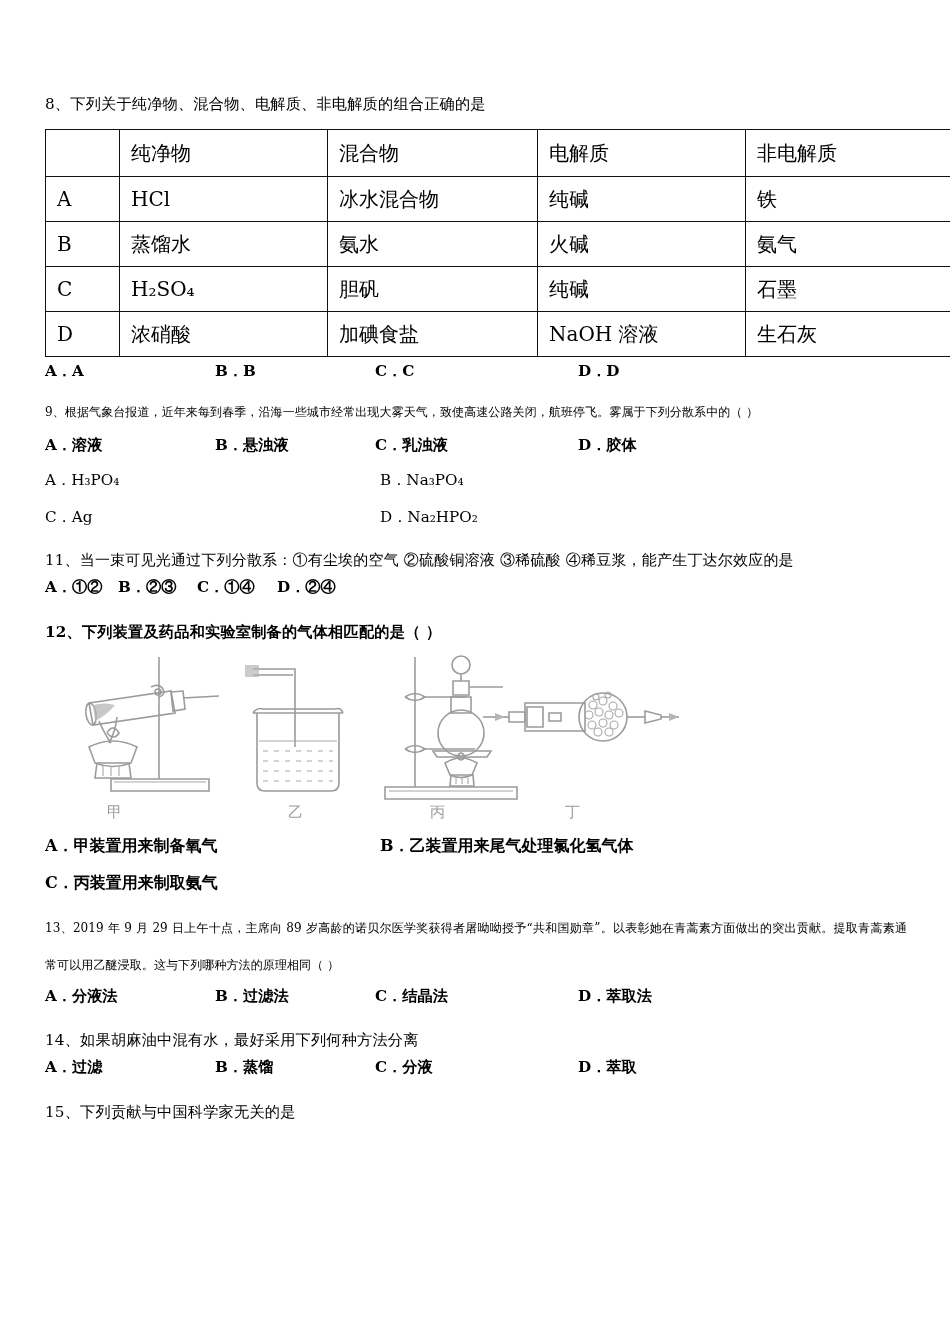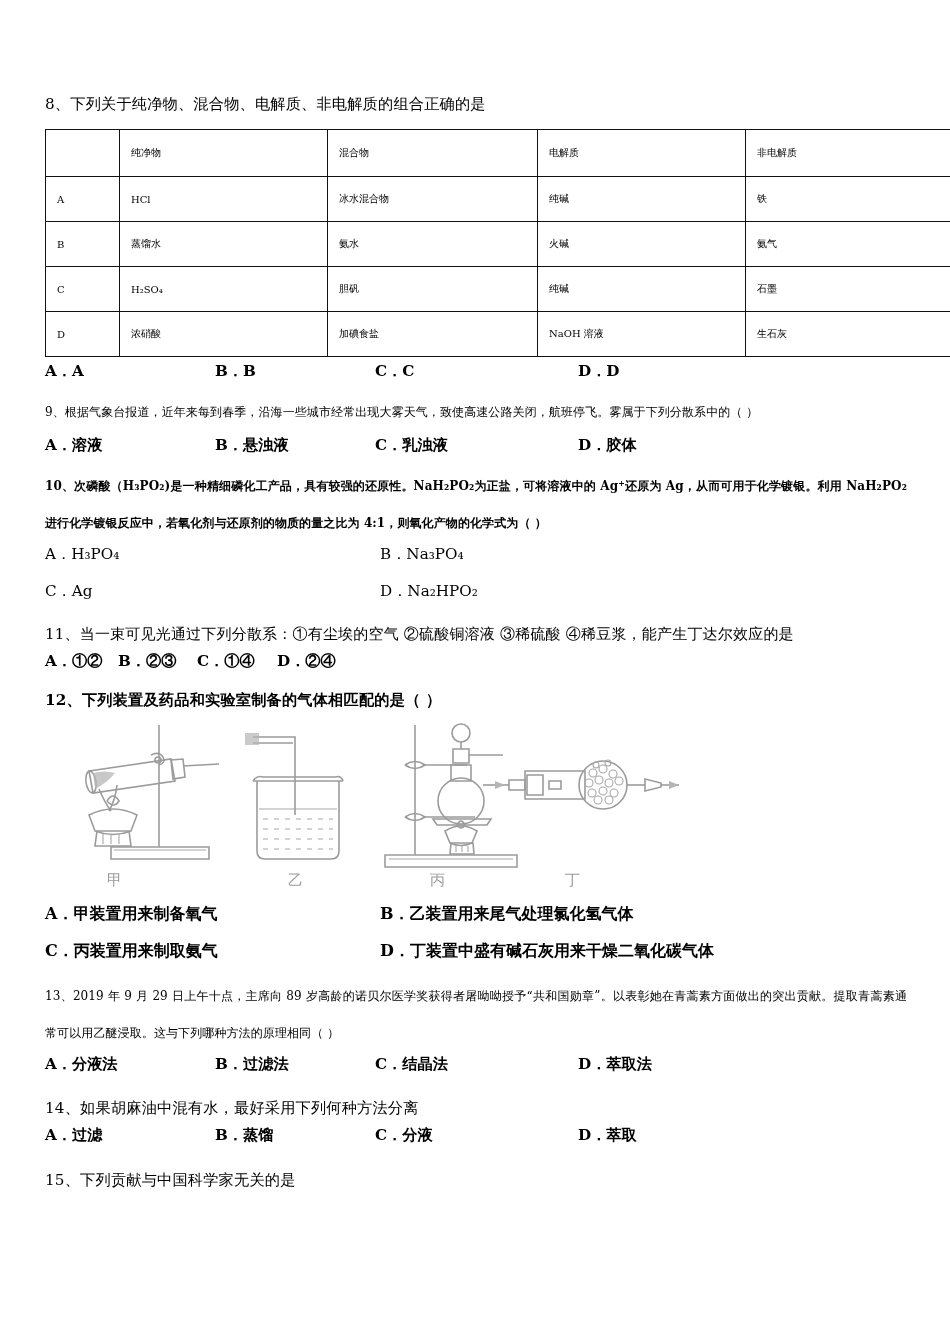--- a/index.html
+++ b/index.html
@@ -101,21 +101,21 @@
     border-collapse: collapse;
     width: 856px;
     margin-top: 8px;
     margin-bottom: 4px;
     table-layout: fixed;
   }
   table.grid td {
     border: 1px solid #111;
     height: 44px;
     padding: 0 0 0 11px;
-    font-size: 10px;
+    font-size: 20px;
     vertical-align: middle;
     font-family: "DejaVu Serif", "Liberation Serif", serif;
   }
   table.grid td.c0 { width: 62px; }
   table.grid td.c1 { width: 196px; }
   table.grid td.c2 { width: 198px; }
   table.grid td.c3 { width: 196px; }
   table.grid td.c4 { width: 204px; }
   table.grid tr.head td { height: 46px; }
 
@@ -195,39 +195,38 @@
     </div>
 
     <div class="qpara">9、根据气象台报道，近年来每到春季，沿海一些城市经常出现大雾天气，致使高速公路关闭，航班停飞。雾属于下列分散系中的（   ）</div>
     <div class="opts" style="margin-top:4px">
       <span class="o">A．溶液</span>
       <span class="o">B．悬浊液</span>
       <span class="o">C．乳浊液</span>
       <span class="o">D．胶体</span>
     </div>
 
-    <div class="qpara bold"><span>10、次磷酸（H₃PO₂)是一种精细磷化工产品，具有较强的还原性。NaH₂PO₂为正盐，可将溶液中的 Ag</span><sup>+</sup><span>还原为 Ag，从而可用于化学镀银。利用 NaH₂PO₂进行化学镀银反应中，若氧化剂与还原剂的物质的量之比为 4:1，则氧化产物的化学式为（   ）</span></div>
     <div class="opts2" style="margin-top:2px">
       <span class="o">A．H₃PO₄</span>
       <span class="o">B．Na₃PO₄</span>
     </div>
     <div class="opts2">
       <span class="o">C．Ag</span>
       <span class="o">D．Na₂HPO₂</span>
     </div>
 
     <div class="qline" style="font-size:15px">11、当一束可见光通过下列分散系：①有尘埃的空气   ②硫酸铜溶液   ③稀硫酸 ④稀豆浆，能产生丁达尔效应的是</div>
     <div class="opts-tight">
       <span class="o">A．①②</span>
       <span class="o">B．②③</span>
       <span class="o">C．①④</span>
       <span class="o">D．②④</span>
     </div>
 
-    <div class="qline bold" style="">12、下列装置及药品和实验室制备的气体相匹配的是（    ）</div>
+    <div class="qline bold" style="margin-top:6px">12、下列装置及药品和实验室制备的气体相匹配的是（    ）</div>
 
     <div class="figure">
 
       <div class="fig-item" style="left:14px;">
         <svg width="170" height="150" viewBox="0 0 170 150">
 
           <line class="gray" x1="100" y1="6" x2="100" y2="128"></line>
 
           <path class="gray" d="M52 128 L150 128 L150 140 L52 140 Z"></path>
           <path class="gray-thin" d="M55 131 L147 131"></path>
@@ -347,21 +346,20 @@
       </div>
       <div class="fig-label" style="left:520px;">丁</div>
     </div>
 
     <div class="opts-q12">
       <span class="o">A．甲装置用来制备氧气</span>
       <span class="o">B．乙装置用来尾气处理氯化氢气体</span>
     </div>
     <div class="opts-q12">
       <span class="o">C．丙装置用来制取氨气</span>
-      <span class="o">D．丁装置中盛有碱石灰用来干燥二氧化碳气体</span>
     </div>
 
     <div class="qpara">13、2019 年 9 月 29 日上午十点，主席向 89 岁高龄的诺贝尔医学奖获得者屠呦呦授予“共和国勋章”。以表彰她在青蒿素方面做出的突出贡献。提取青蒿素通常可以用乙醚浸取。这与下列哪种方法的原理相同（   ）</div>
     <div class="opts" style="margin-top:2px">
       <span class="o">A．分液法</span>
       <span class="o">B．过滤法</span>
       <span class="o">C．结晶法</span>
       <span class="o">D．萃取法</span>
     </div>
 

